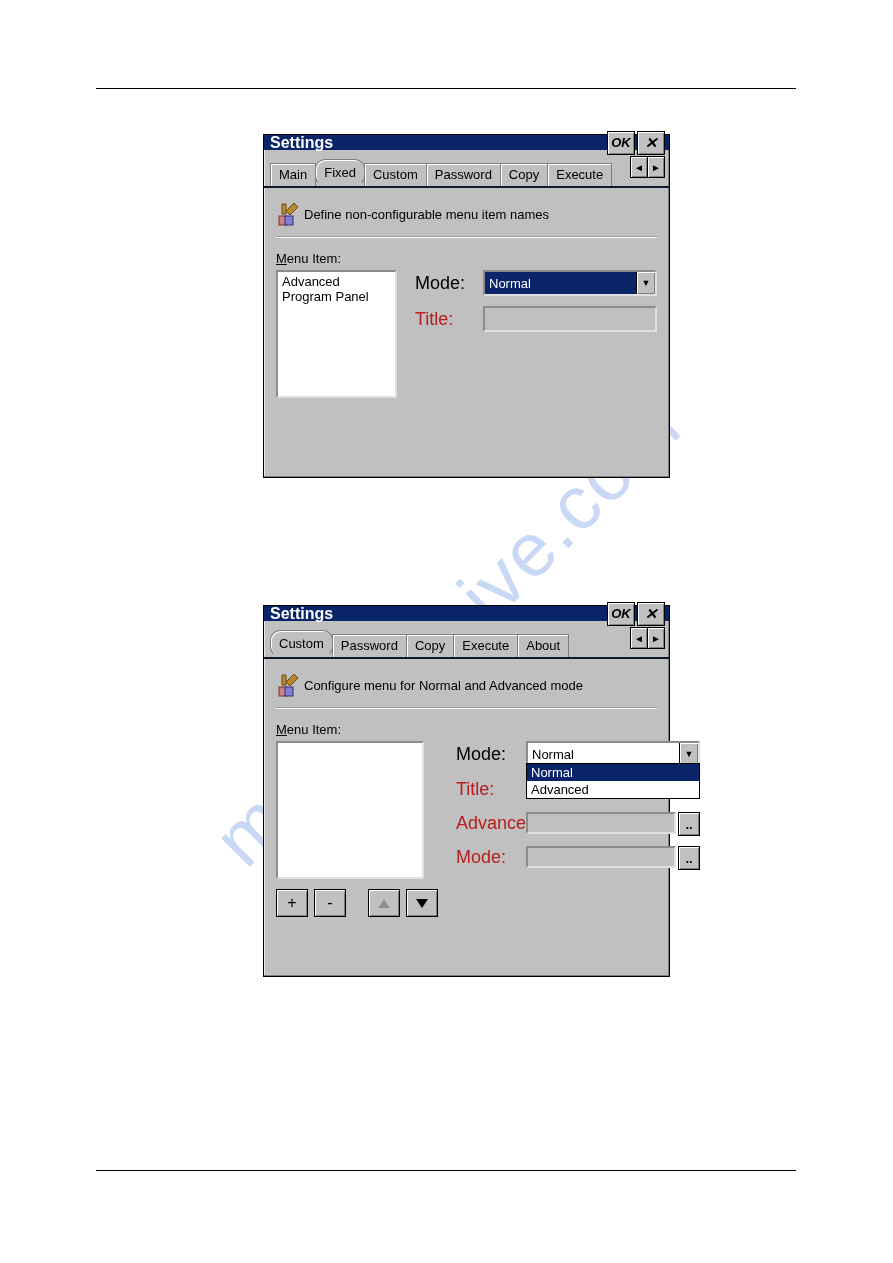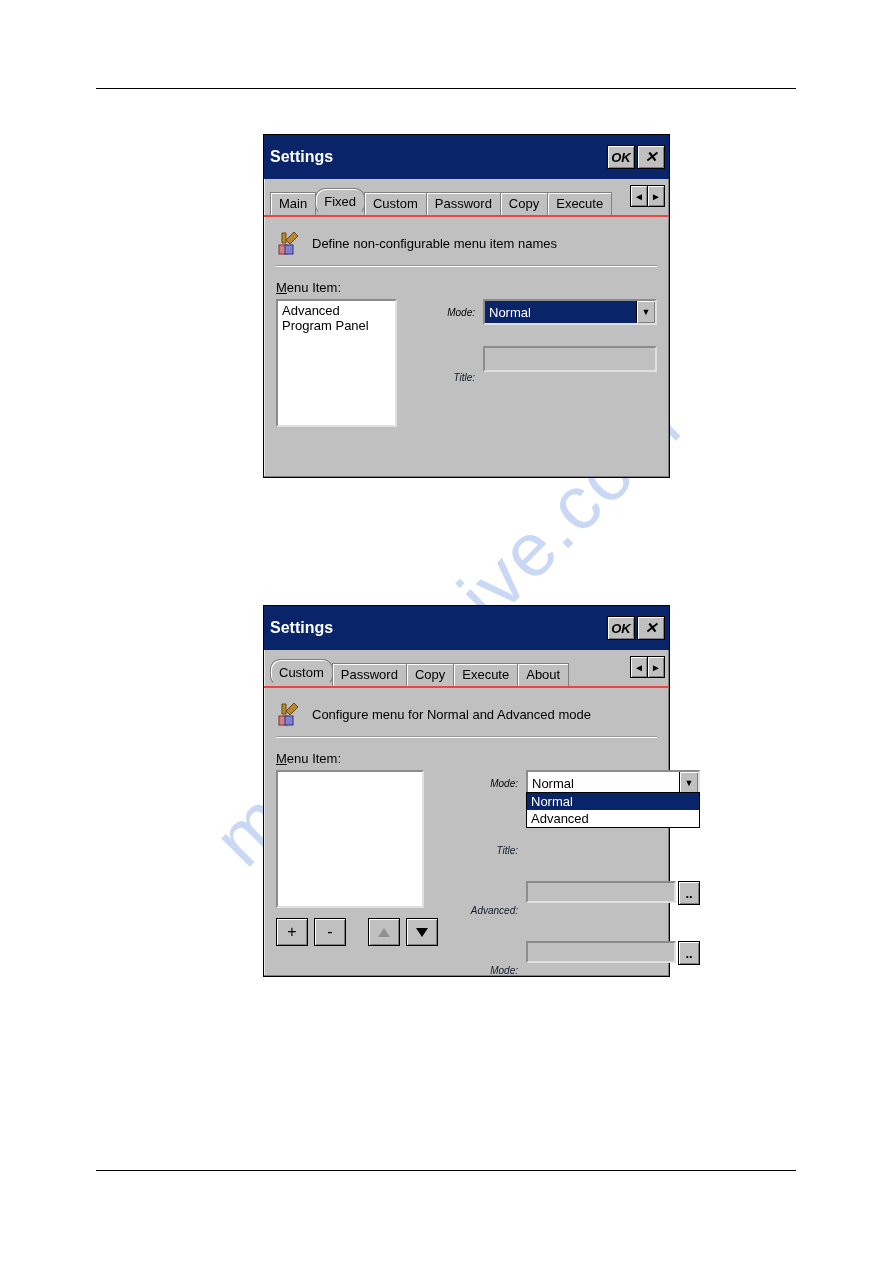--- a/index.html
+++ b/index.html
@@ -45,21 +45,21 @@
   .dialog {
     position: absolute;
     border: 1px solid #000;
     background: #c0c0c0;
     box-shadow: inset -1px -1px 0 #7f7f7f, inset 1px 1px 0 #e8e8e8;
   }
   .dlg1 { left: 263px; top: 134px; width: 405px; height: 342px; }
   .dlg2 { left: 263px; top: 605px; width: 405px; height: 370px; }
 
   .titlebar {
-    height: 44px;
+    height: 15px;
     background: #0a246a;
     color: #fff;
     display: flex;
     align-items: center;
     padding: 0 4px 0 6px;
     font-weight: bold;
     font-size: 16px;
   }
   .titlebar .t-text { flex: 1; }
   .tb-btn {
@@ -76,21 +76,21 @@
     font-weight: bold;
     color: #000;
     font-style: italic;
   }
   .tb-btn.close { font-family: Arial; font-size:15px; }
 
   .tabbar {
     display: flex;
     align-items: flex-end;
     padding: 6px 4px 0 6px;
-    border-bottom: 2px solid #ef4444;
+    border-bottom: 2px solid #0f172a;
     position: relative;
     height: 30px;
   }
   .tab {
     border: 1px solid #7f7f7f;
     border-bottom: none;
     background: #c0c0c0;
     padding: 3px 8px 4px 8px;
     font-size: 13px;
     margin-right: -1px;
@@ -125,21 +125,20 @@
     margin-left: -1px;
   }
 
   .content {
     padding: 8px 12px;
     font-size: 13px;
   }
   .header-row {
     display: flex;
     align-items: center;
-    gap: 8px;
     padding: 4px 0 8px 0;
     border-bottom: 1px solid #9a9a9a;
     box-shadow: 0 1px 0 #fff;
     margin-bottom: 14px;
   }
   .tools-icon {
     width: 28px; height: 28px;
     position: relative;
   }
   .tools-icon svg { width: 28px; height: 28px; }
@@ -155,22 +154,22 @@
   }
   .listbox div { padding: 0 2px; }
 
   .form-grid {
     display: grid;
     grid-template-columns: 60px 174px;
     row-gap: 10px;
     column-gap: 8px;
     align-items: center;
   }
-  .fg-label { text-align: right; font-size: 10px; font-style: italic; }
-  .fg-label.dis { color: #0f172a; margin-top: 37px; }
+  .fg-label { text-align: left; font-size: 18px; }
+  .fg-label.dis { color: #b91c1c; }
 
   .combo, .combo2 {
     display: flex;
     align-items: stretch;
     height: 22px;
     border: 2px inset #e0e0e0;
     background: #fff;
   }
   .combo .combo-val {
     flex: 1;

